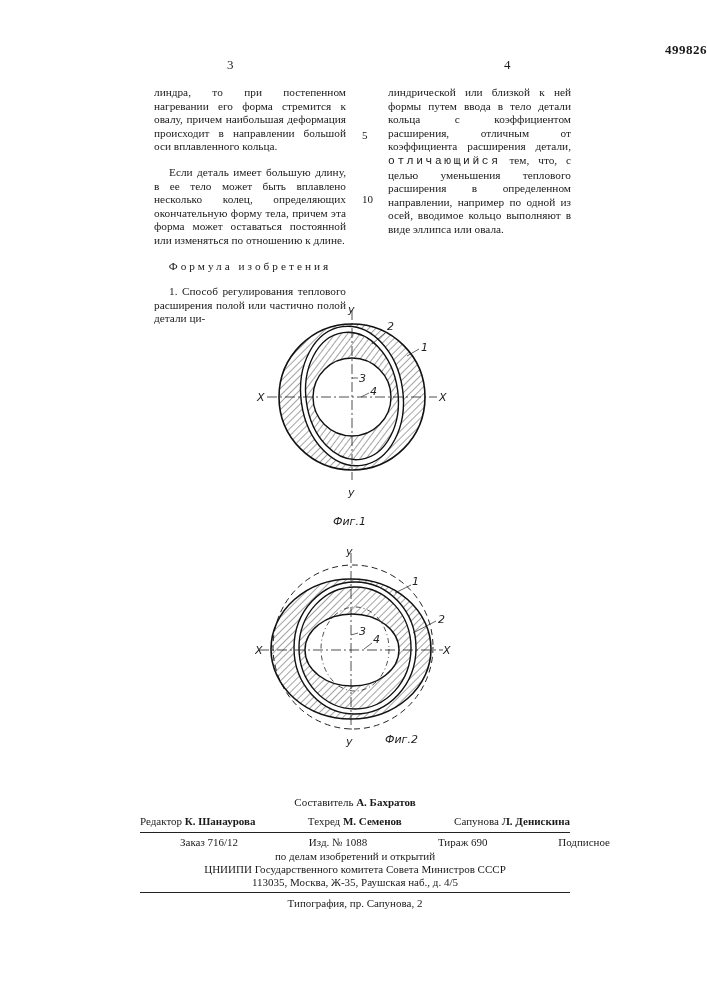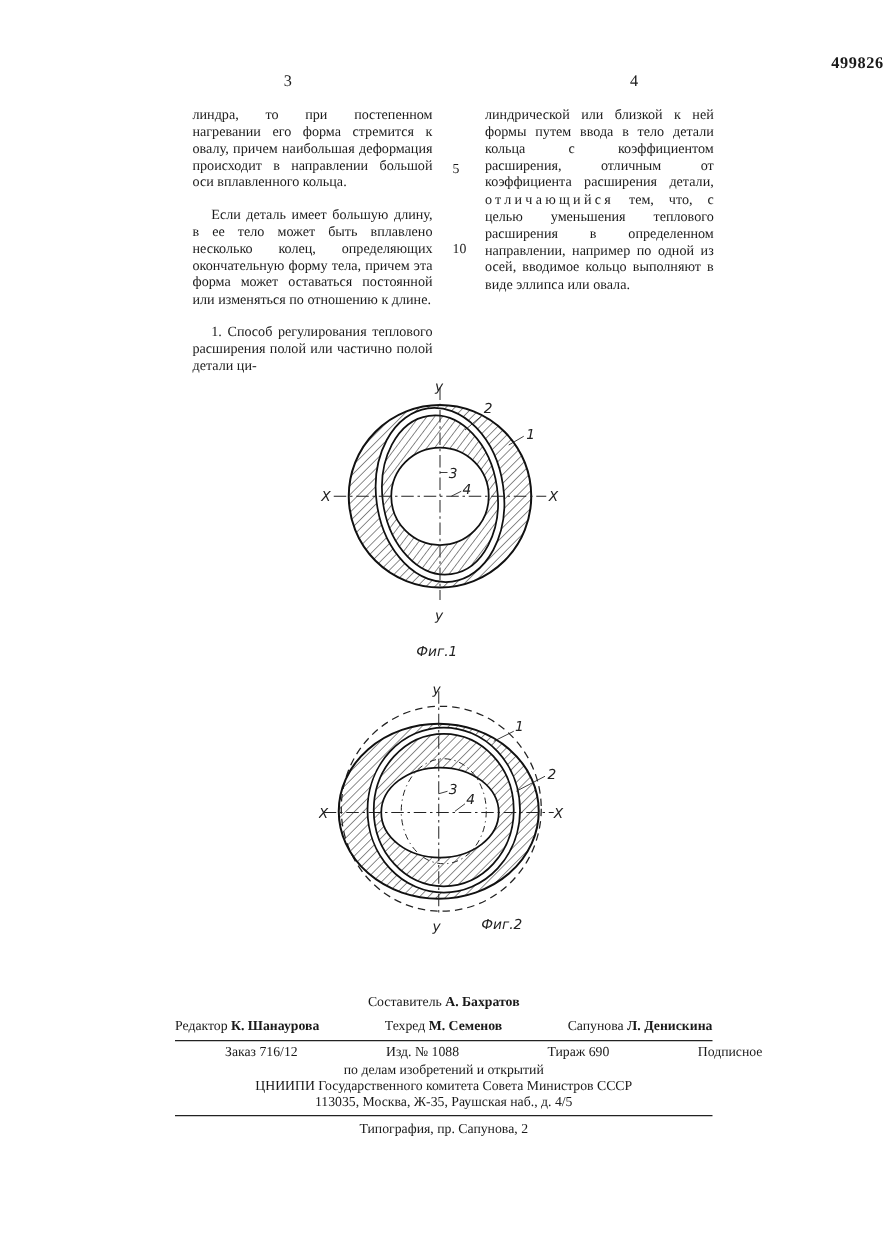--- a/index.html
+++ b/index.html
@@ -8,21 +8,21 @@
   .patent-no { position: absolute; top: 42px; left: 0; width: 707px; text-align: right;
                font-weight: bold; font-size: 13px; letter-spacing: 0.5px; }
   .col-no { position: absolute; top: 57px; font-size: 13px; }
   .col-no.left { left: 227px; }
   .col-no.right { left: 504px; }
   .col { position: absolute; top: 74px; font-size: 11.3px; line-height: 13.6px; text-align: justify; }
   .col.left { left: 142px; width: 216px; }
   .col.right { left: 376px; width: 207px; }
   .col p { margin: 12px; }
   .indent { text-indent: 15px; }
-  .spaced { letter-spacing: 2.6px; }
+  .spaced { letter-spacing: 2.6px; font-family: Liberation Mono, monospace; }
   .heading { text-align: center; margin: 8px 0 8px 0 !important; letter-spacing: 3px; }
   .line-mark { position: absolute; font-size: 11px; }
   .lm5 { left: 362px; top: 129px; }
   .lm10 { left: 362px; top: 193px; }
   .fig { position: absolute; }
   .fig1 { left: 255px; top: 300px; width: 200px; height: 230px; }
   .fig2 { left: 255px; top: 543px; width: 200px; height: 205px; }
   .fig svg { width: 100%; height: 100%; }
   .fig-label { font-family: "DejaVu Sans", sans-serif; font-style: italic; font-size: 11px; fill: #222; }
   .imprint { position: absolute; left: 140px; width: 430px; font-size: 11px; }
@@ -41,20 +41,21 @@
 <div class="patent-no">499826</div>
 <div class="col-no left">3</div>
 <div class="col-no right">4</div>
 
 <div class="line-mark lm5">5</div>
 <div class="line-mark lm10">10</div>
 
 <div class="col left">
   <p>линдра, то при постепенном нагревании его форма стремится к овалу, причем наибольшая деформация происходит в направлении большой оси вплавленного кольца.</p>
   <p class="indent">Если деталь имеет большую длину, в ее тело может быть вплавлено несколько колец, определяющих окончательную форму тела, причем эта форма может оставаться постоянной или изменяться по отношению к длине.</p>
+  <p class="heading">Формула изобретения</p>
   <p class="indent">1. Способ регулирования теплового расширения полой или частично полой детали ци-</p>
 </div>
 
 <div class="col right">
   <p><span>линдрической или близкой к ней формы путем ввода в тело детали кольца с коэффициентом расширения, отличным от коэффициента расширения детали,</span> <span class="spaced">отличающийся</span> <span>тем, что, с целью уменьшения теплового расширения в определенном направлении, например по одной из осей, вводимое кольцо выполняют в виде эллипса или овала.</span></p>
 </div>
 
 <div class="fig fig1">
   <svg viewBox="0 0 200 230">
     <defs>

